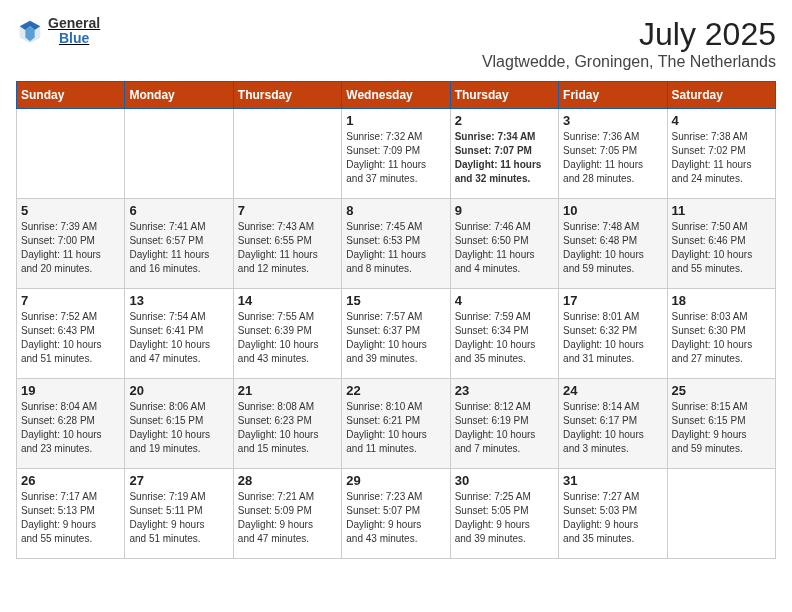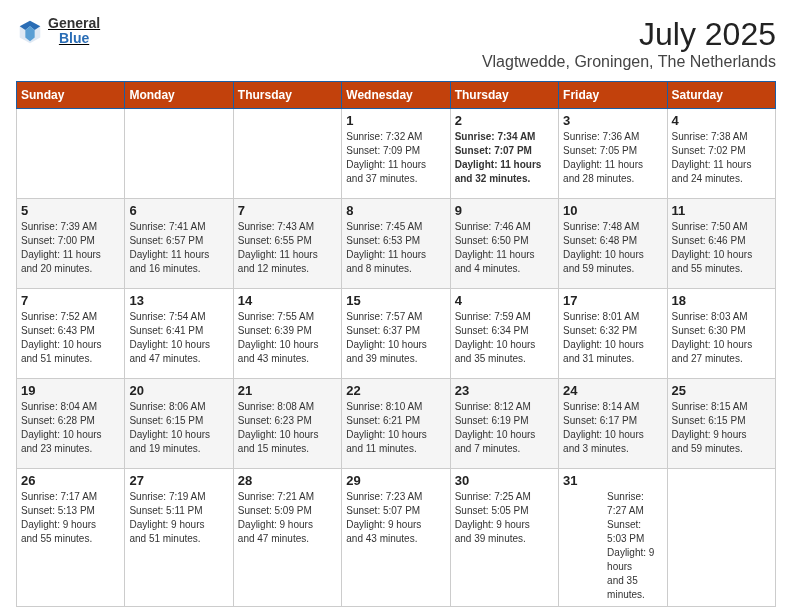--- a/index.html
+++ b/index.html
@@ -347,21 +347,21 @@
         </td>
         <td>
           <span class="day-number">30</span>
           <div class="day-info" style="white-space: pre-line;">Sunrise: 7:25 AM
 Sunset: 5:05 PM
 Daylight: 9 hours
 and 39 minutes.</div>
         </td>
         <td>
           <span class="day-number">31</span>
-          <div class="day-info" style="white-space: pre-line; margin-left: 44px;">Sunrise: 7:27 AM
+          <div class="day-info" style="white-space: pre-line;">Sunrise: 7:27 AM
 Sunset: 5:03 PM
 Daylight: 9 hours
 and 35 minutes.</div>
         </td>
         <td class="empty-cell"></td>
       </tr>
     </tbody>
 </table>
 
 </body></html>

